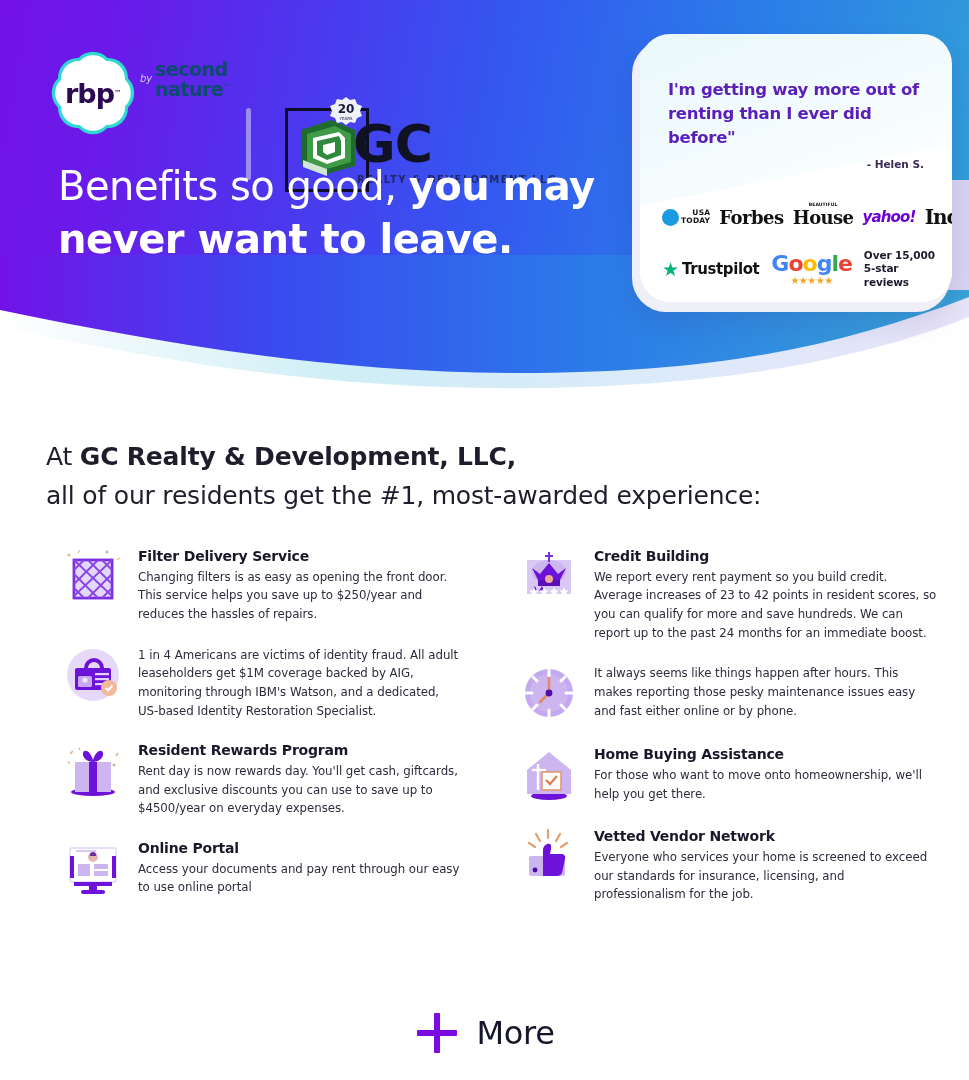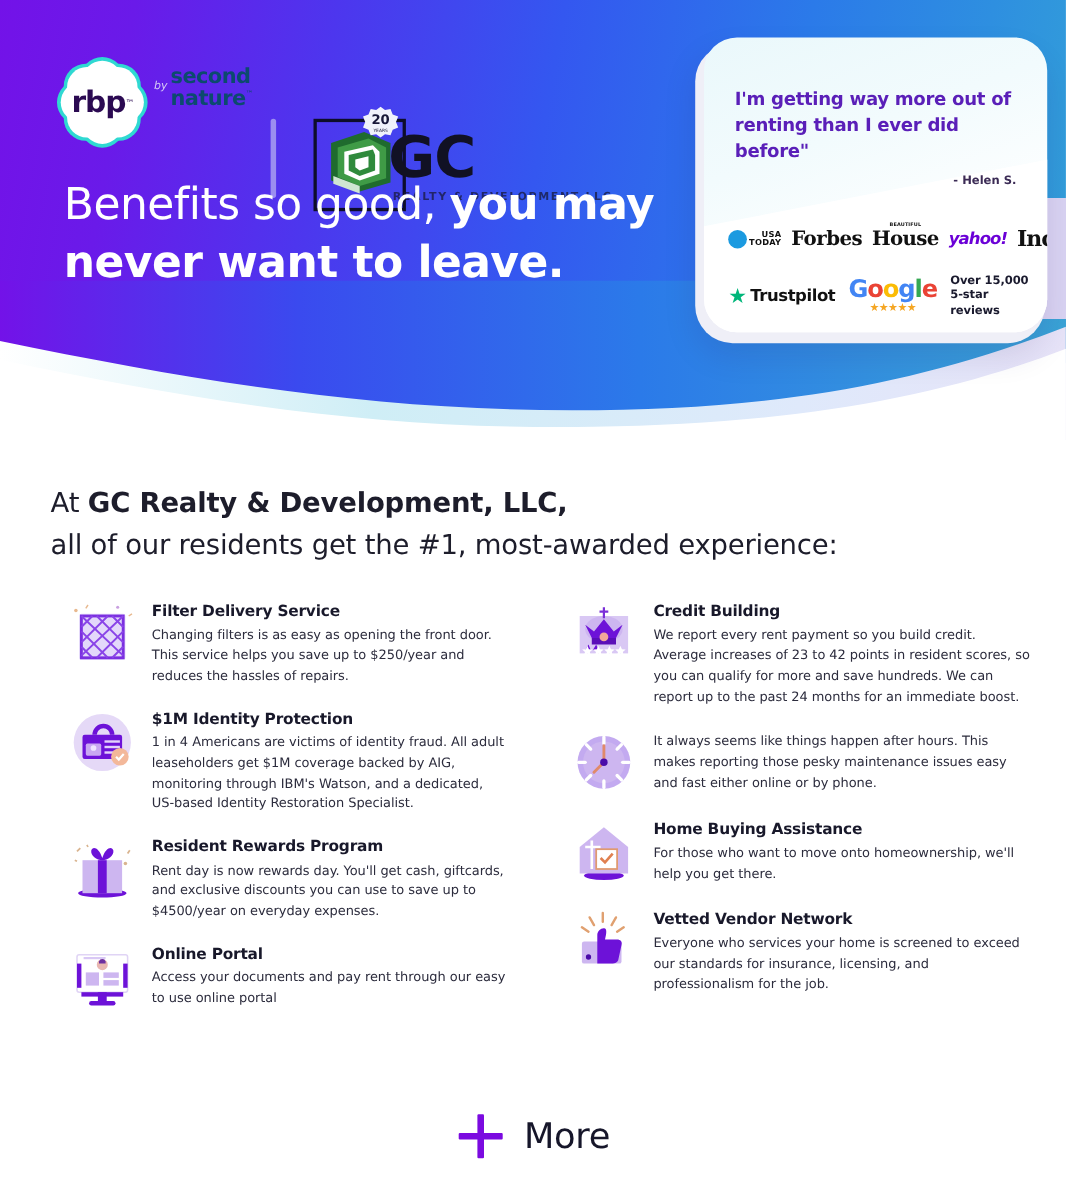--- a/index.html
+++ b/index.html
@@ -321,21 +321,20 @@
             <rect x="16" y="32" width="14" height="11" rx="1.5" fill="#c9a7f2"></rect>
             <circle cx="23" cy="36" r="2.6" fill="#f0e4ff"></circle>
             <rect x="33" y="29" width="14" height="2.2" fill="#e3d2fb"></rect>
             <rect x="33" y="34" width="14" height="2.2" fill="#e3d2fb"></rect>
             <rect x="33" y="39" width="10" height="2.2" fill="#e3d2fb"></rect>
             <circle cx="47" cy="44" r="8" fill="#f3b89a"></circle>
             <path d="M43.5,44 l2.5,2.5 l4.5,-5" stroke="#fff" stroke-width="2" fill="none"></path>
           </svg>
         </div>
         <div class="feat-body">
-          <div class="feat-title">$1M Identity Protection</div>
           <div class="feat-desc">1 in 4 Americans are victims of identity fraud. All adult leaseholders get $1M coverage backed by AIG, monitoring through IBM's Watson, and a dedicated, US-based Identity Restoration Specialist.</div>
         </div>
       </div>
 
       <div class="feature">
         <div class="feat-icon">
           <svg viewBox="0 0 62 62" width="62" height="62">
             <ellipse cx="31" cy="52" rx="22" ry="4" fill="#6d12d8"></ellipse>
             <rect x="13" y="22" width="36" height="30" fill="#cdb6f0"></rect>
             <rect x="27" y="22" width="8" height="30" fill="#6d12d8"></rect>

